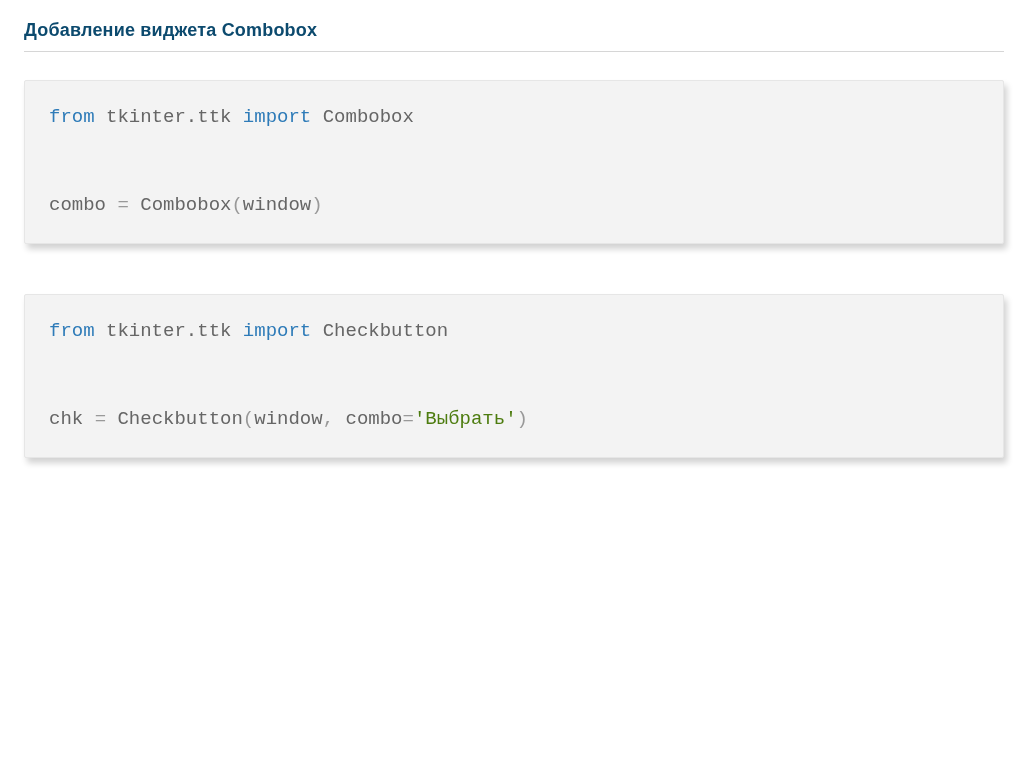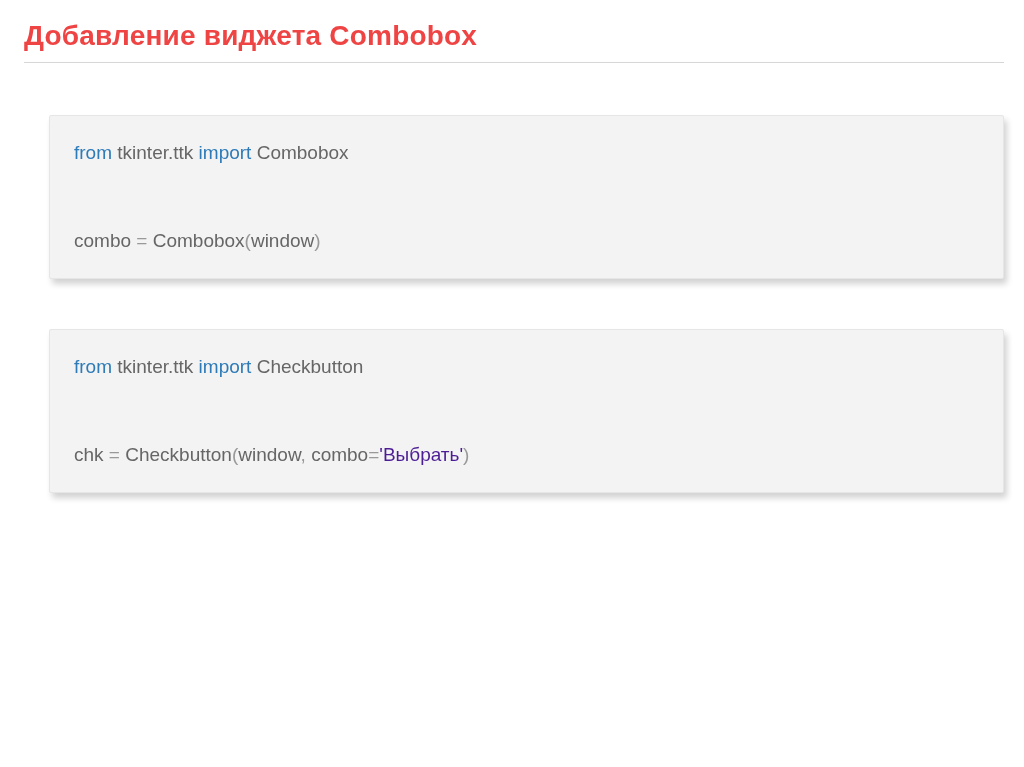--- a/index.html
+++ b/index.html
@@ -7,47 +7,46 @@
     margin: 0;
     padding: 20px 20px 20px 24px;
     background: #ffffff;
     font-family: Verdana, Geneva, sans-serif;
     width: 1024px;
   }
   .section {
     margin-bottom: 50px;
   }
   .heading {
-    font-size: 28px;
+    font-size: 18px;
     font-weight: bold;
-    color: #ef4444;
+    color: #0c4a6e;
     padding-bottom: 10px;
     border-bottom: 1px solid #d6d6d6;
-    margin-bottom: 52px;
+    margin-bottom: 28px;
     letter-spacing: 0.2px;
   }
   .code-block {
     background: #f3f3f3;
     border: 1px solid #e6e6e6;
     border-radius: 2px;
     box-shadow: 3px 5px 6px rgba(0,0,0,0.18);
     padding: 22px 24px;
-    font-family: Liberation Sans, sans-serif;
+    font-family: Liberation Mono, monospace;
     font-size: 19px;
     line-height: 1.55;
     color: #555;
     white-space: pre;
-    margin-left: 25px;
   }
   .kw    { color: #2e7bb8; }   
   .mod   { color: #666; }      
   .cls   { color: #666; }      
   .var   { color: #666; }      
   .op    { color: #999; }      
-  .str   { color: #4c1d95; text-align: right; }   
+  .str   { color: #4d7c0f; text-align: right; }   
 </style>
 </head>
 <body>
 
 <div class="section">
   <div class="heading">Добавление виджета Combobox</div>
   <div class="code-block"><span class="kw">from</span> <span class="mod">tkinter.ttk</span> <span class="kw">import</span> <span class="cls">Combobox</span>
 
 
 <span class="var">combo</span> <span class="op">=</span> <span class="cls">Combobox</span><span class="op">(</span><span class="var">window</span><span class="op">)</span></div>

